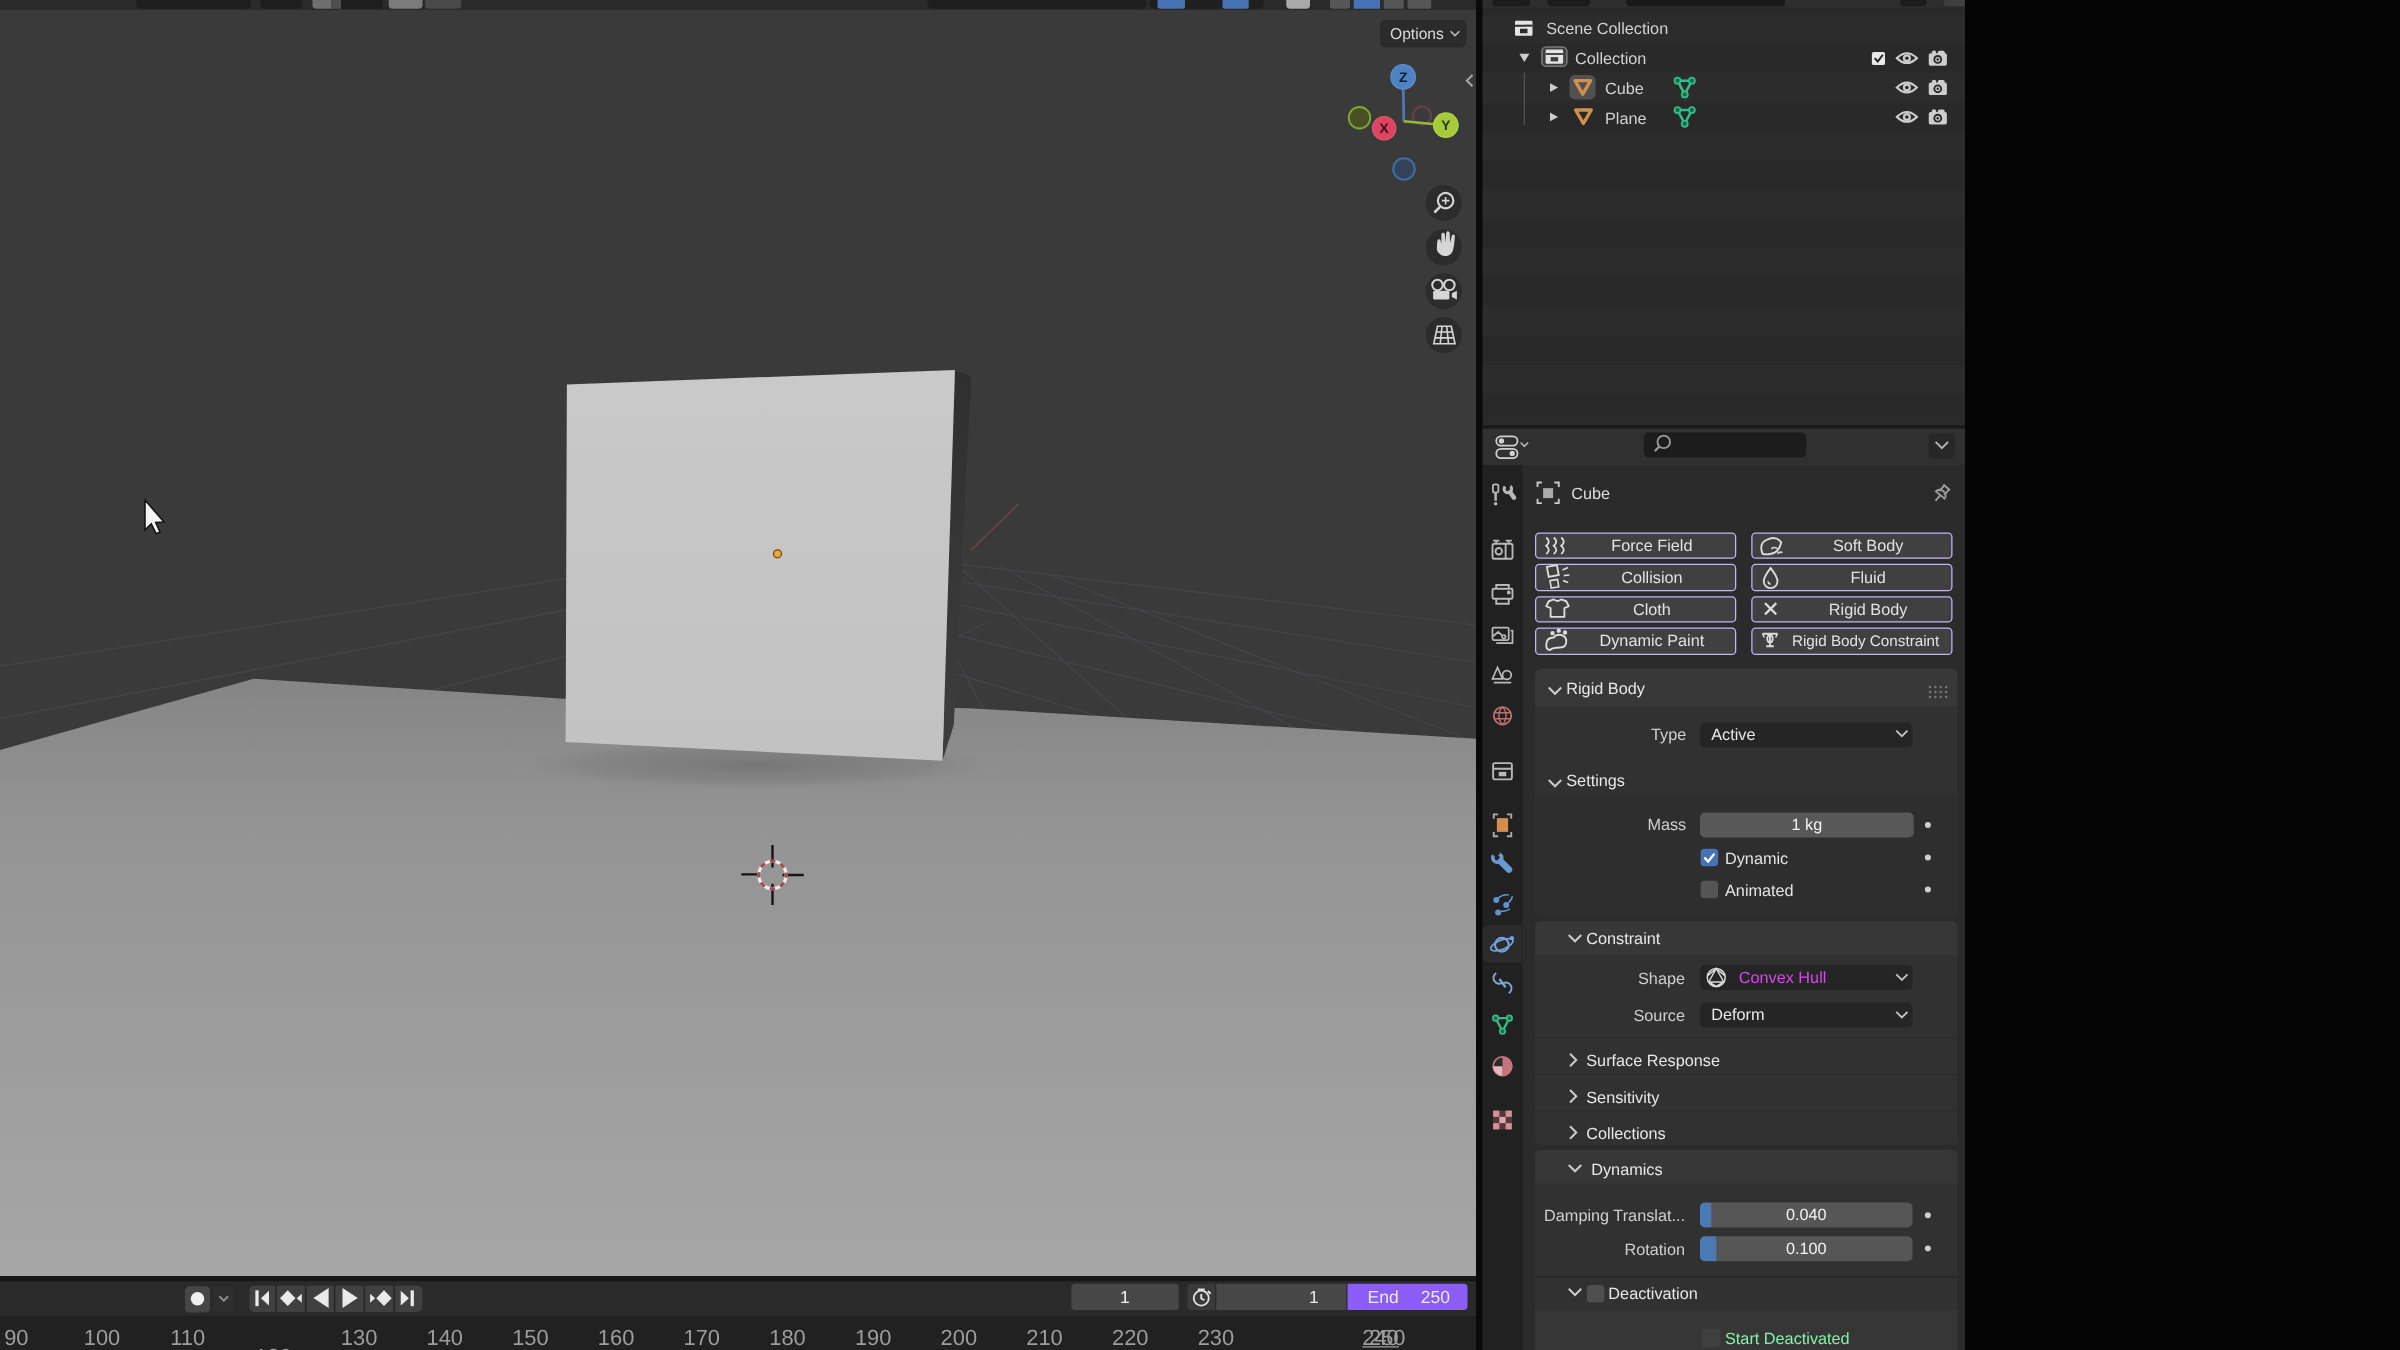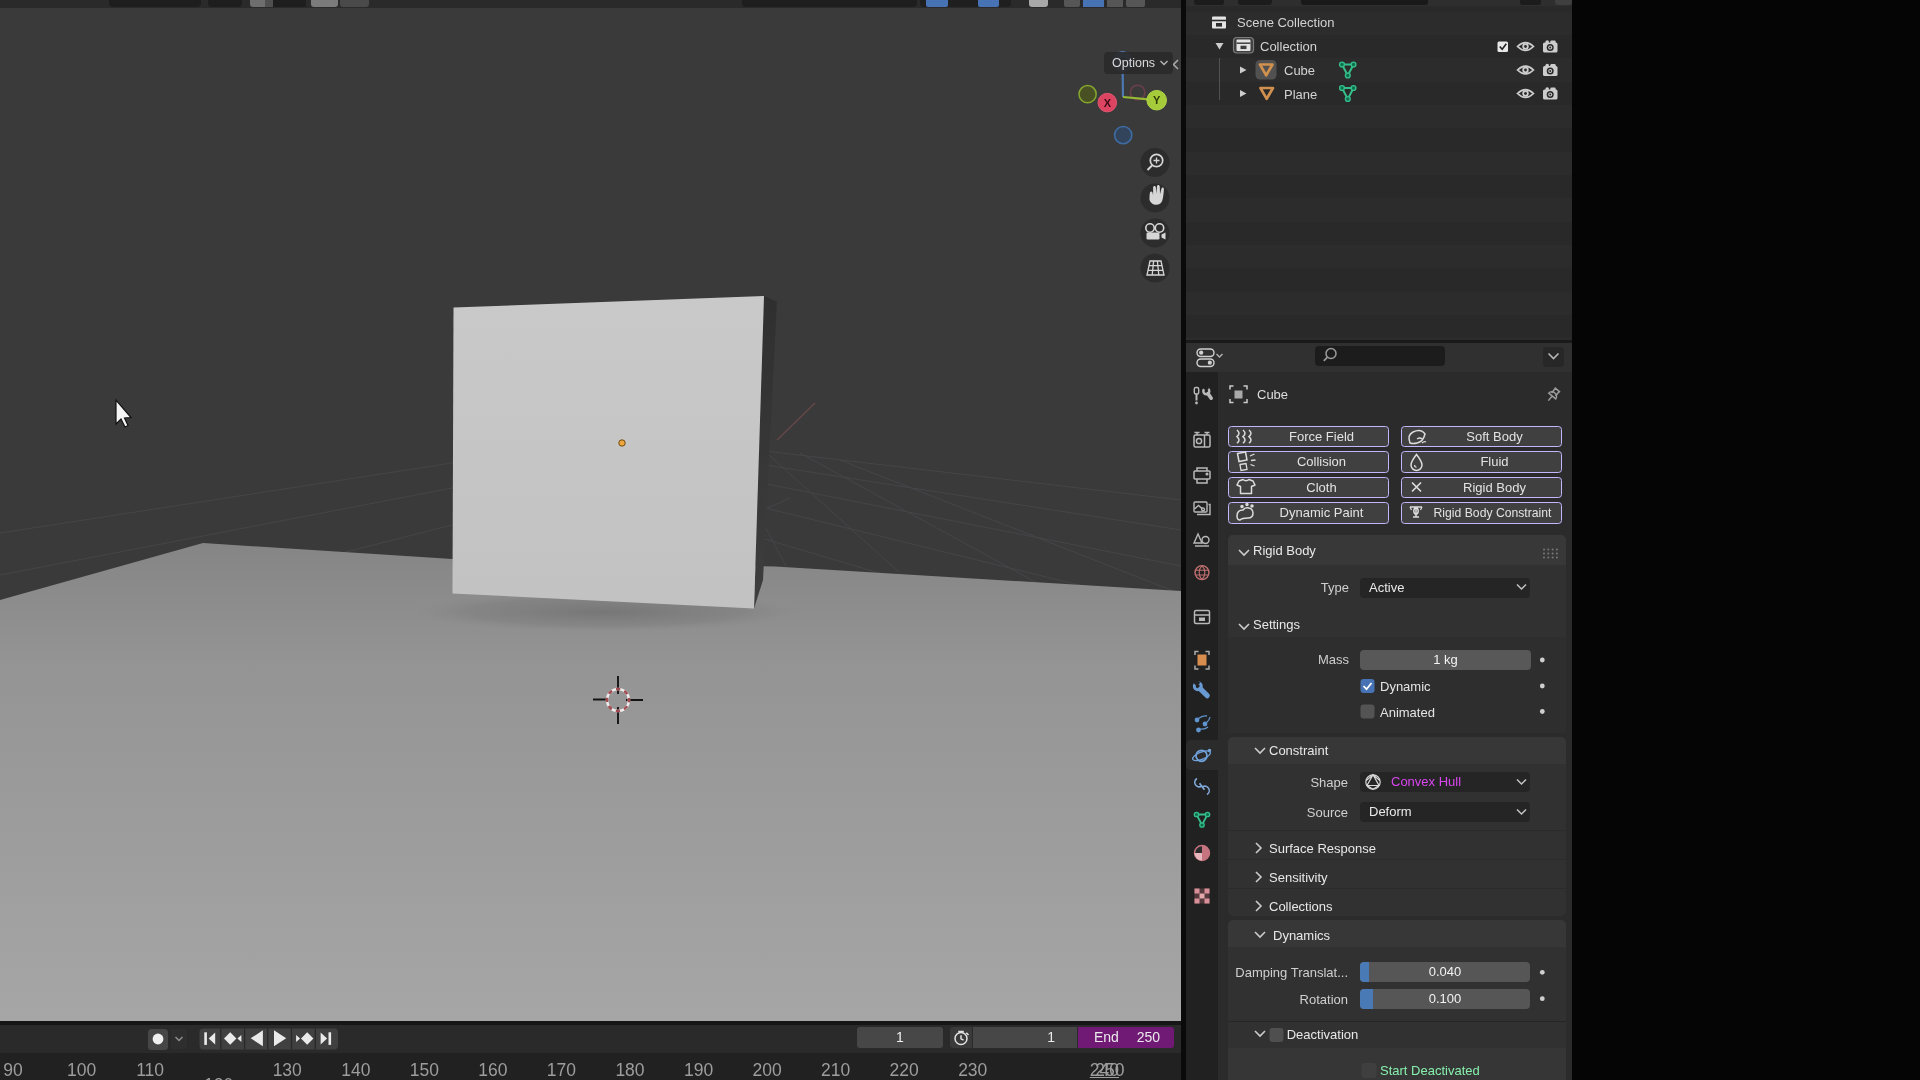--- a/index.html
+++ b/index.html
@@ -118,21 +118,21 @@
     <div class="abs" style="left:742px;top:0;width:175px;height:7px;background:#1e1e1e;border-radius:0 0 4px 4px;"></div>
     <div class="abs" style="left:920px;top:0;width:91px;height:7px;background:#1f1f1f;border-radius:0 0 4px 4px;"></div>
     <div class="abs" style="left:926px;top:0;width:22px;height:7px;background:#4772b3;border-radius:0 0 2px 2px;"></div>
     <div class="abs" style="left:978px;top:0;width:21px;height:7px;background:#4772b3;border-radius:0 0 2px 2px;"></div>
     <div class="abs" style="left:1029px;top:0;width:19px;height:7px;background:#a8a8a8;border-radius:0 0 3px 3px;"></div>
     <div class="abs" style="left:1064px;top:0;width:16px;height:7px;background:#565656;border-radius:0 0 2px 2px;"></div>
     <div class="abs" style="left:1083px;top:0;width:21px;height:7px;background:#4772b3;"></div>
     <div class="abs" style="left:1107px;top:0;width:16px;height:7px;background:#565656;"></div>
     <div class="abs" style="left:1126px;top:0;width:19px;height:7px;background:#565656;border-radius:0 0 2px 2px;"></div>
 
-    <div class="abs" style="left:1104px;top:16px;width:69px;height:22px;background:#2a2a2bee;border-radius:4px;color:#dadada;font-size:12.5px;line-height:22px;text-align:left;padding-left:8px;margin-top:36px;">Options
+    <div class="abs" style="left:1104px;top:16px;width:69px;height:22px;background:#2a2a2bee;border-radius:4px;color:#dadada;font-size:12.5px;line-height:22px;text-align:left;padding-left:8px;">Options
       <svg width="10" height="8" style="position:absolute;right:4px;top:8px;">
           <path d="M1.5,1 L5,4.5 L8.5,1" stroke="#b5b5b5" stroke-width="1.4" fill="none"></path>
         </svg>
     </div>
   </div>
 
   <div class="abs" id="timeline" style="left:0;top:1021px;width:1181px;height:59px;background:#212122;">
     <div class="abs" style="left:0;top:0;width:1181px;height:3.5px;background:#161616;"></div>
     <div class="abs" style="left:0;top:3.5px;width:1181px;height:28px;background:#2a2a2b;"></div>
 
@@ -168,21 +168,21 @@
 
     <div class="abs" style="left:857px;top:6px;width:86px;height:21px;background:#474747;border-radius:3px;color:#f1f1f1;font-size:14px;line-height:21px;text-align:center;">1</div>
     <div class="abs" style="left:950px;top:6px;width:22px;height:21px;background:#3a3a3a;border-radius:3px 0 0 3px;"><svg width="22" height="21">
           <circle cx="11" cy="11.5" r="6" fill="none" stroke="#e2e2e2" stroke-width="1.5"></circle>
           <path d="M11,8.2 v3.6 l2.6,1.4 M8.2,4.5 h5.6 M16.3,5.8 l2.2,2.2" stroke="#e2e2e2" stroke-width="1.5" fill="none"></path>
         </svg></div>
     <div class="abs" style="left:973px;top:6px;width:104px;height:21px;background:#474747;color:#eaeaea;font-size:14px;line-height:21px;">
       <span style="position:absolute;left:19px;margin-top:44px;">Start</span>
         <span style="position:absolute;right:22px;">1</span>
       </div>
-    <div class="abs" style="left:1078px;top:6px;width:96px;height:21px;background:#701a75;border-radius:0 3px 3px 0;color:#eaeaea;font-size:14px;line-height:21px;">
+    <div class="abs" style="left:1078px;top:6px;width:96px;height:21px;background:#8b5cf6;border-radius:0 3px 3px 0;color:#eaeaea;font-size:14px;line-height:21px;">
       <span style="position:absolute;left:16px;">End</span>
         <span style="position:absolute;right:14px;">250</span>
       </div>
 
     <div id="ruler" class="abs" style="left:0;top:31.5px;width:1181px;height:27.5px;background:#212122;color:#9d9d9d;font-size:17.5px;">
         <span style="position:absolute;left:-16.949999999999932px;top:7.5px;width:60px;text-align:center;">90</span>
         <span style="position:absolute;left:51.60000000000002px;top:7.5px;width:60px;text-align:center;">100</span>
         <span style="position:absolute;left:120.15000000000009px;top:7.5px;width:60px;text-align:center;">110</span>
         <span style="position:absolute;left:188.70000000000005px;top:7.5px;width:60px;text-align:center;margin-top:15px;">120</span>
         <span style="position:absolute;left:257.2500000000001px;top:7.5px;width:60px;text-align:center;">130</span>

